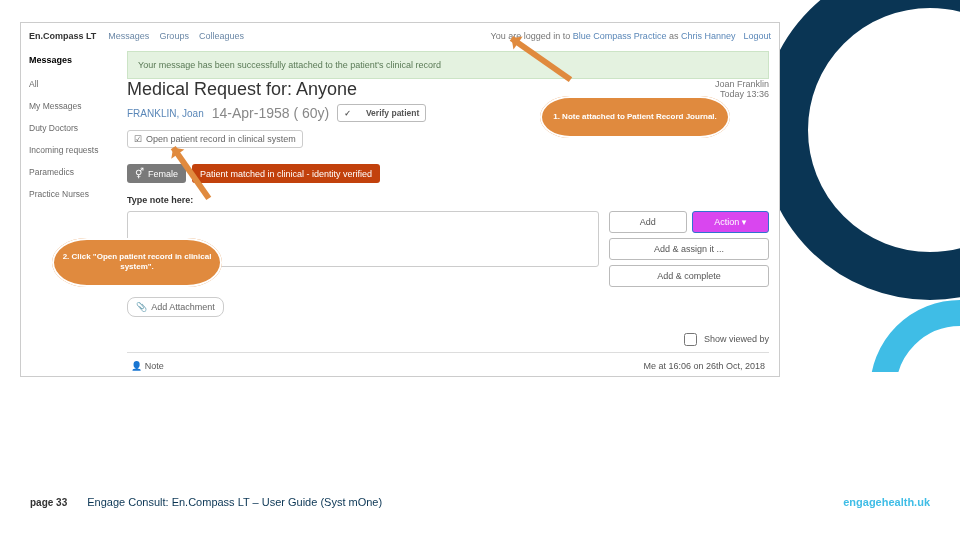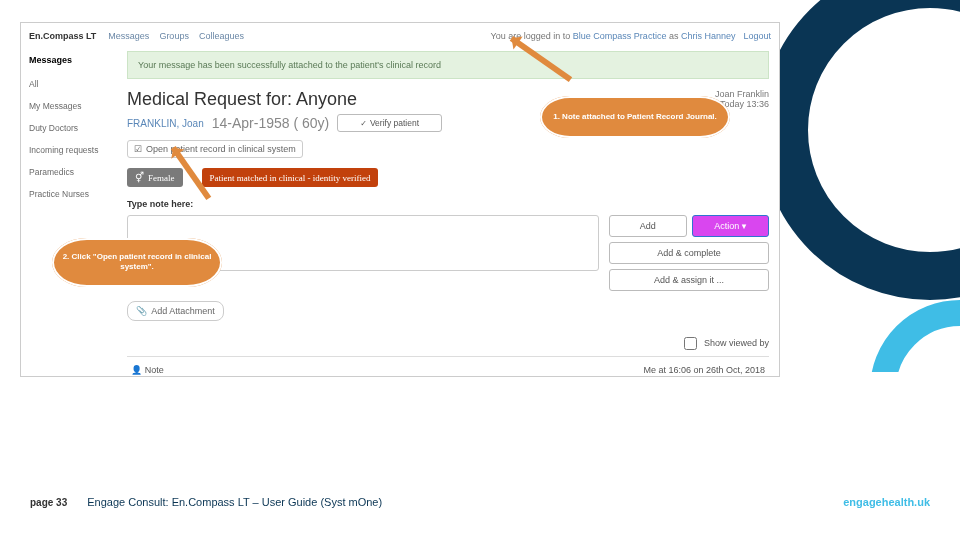--- a/index.html
+++ b/index.html
@@ -25,36 +25,36 @@
 
   .main { display: flex; height: calc(100% - 26px); }
   .sidebar { width: 100px; padding-top: 2px; }
   .sidebar .heading { font-size: 9px; font-weight: bold; padding: 4px 8px 8px; }
   .sidebar .item { font-size: 8.5px; color: #6a6a6a; padding: 6px 8px; cursor: pointer; }
 
   .content { flex: 1; padding: 2px 10px 6px 6px; position: relative; }
 
   .success-banner {
     background: #e4f2e0; border: 1px solid #cce4c6; color: #5a7a56;
-    font-size: 9px; padding: 8px 10px; margin-bottom: 10px;
+    font-size: 9px; padding: 8px 10px; 
   }
 
   .request-row { display:flex; justify-content:space-between; align-items:flex-start; }
   .request-title { font-size: 18px; font-weight: 500; color: #333; }
   .caller { text-align:right; font-size:9px; color:#777; }
 
   .patient-row { display:flex; align-items:center; gap:8px; margin-top:4px; }
   .patient-name { color:#5a87b8; font-size:10px; font-weight:500; }
   .patient-dob { color:#888; font-size:14px; }
 
-  .verify-btn { font-size:8.5px; border:1px solid #bbb; border-radius:3px; padding:3px 22px; background:#fff; display:inline-flex; align-items:center; gap:3px; color:#555; }
+  .verify-btn { font-size:8.5px; border:1px solid #bbb; border-radius:3px; padding:3px 6px; background:#fff; display:inline-flex; align-items:center; gap:15px; color:#555;font-weight:bold; }
 
   .open-record { margin-top:8px; display:inline-flex; align-items:center; gap:4px; font-size:9px; color:#666; border:1px solid #ccc; border-radius:3px; padding:3px 6px; background:#fff; }
 
-  .badges { margin-top:10px; display:flex; gap:19px;font-family:Liberation Serif, serif; }
+  .badges { margin-top:16px; display:flex; gap:6px; }
   .badge { font-size:9px; color:#fff; padding:4px 8px; border-radius:3px; display:inline-flex; align-items:center; gap:4px; }
   .badge-female { background:#7a7a7a; }
   .badge-matched { background:#c2410c; }
 
   .type-note-label { margin-top:12px; font-size:9px; font-weight:bold; color:#333; }
   .note-area { margin-top:6px; display:flex; gap:10px; }
   .note-input { flex:1; height:56px; border:1px solid #ccc; border-radius:3px; background:#fff; }
 
   .actions-col { width:160px; display:flex; flex-direction:column; gap:5px; }
   .btn { font-size:9px; border:1px solid #bbb; border-radius:3px; padding:5px 8px; background:#fff; color:#555; text-align:center; }
@@ -169,22 +169,22 @@
       <div class="type-note-label">Type note here:</div>
       <div class="note-area">
         <div class="note-input"></div>
         <div class="actions-col">
           <div class="btn-group">
             <span class="btn">Add</span>
             <span class="btn btn-primary">
               <span>Action</span> <span>▾</span>
             </span>
           </div>
+          <span class="btn">Add &amp; assign it ...</span>
           <span class="btn">Add &amp; complete</span>
-          <span class="btn">Add &amp; assign it ...</span>
         </div>
       </div>
 
       <span class="attach-btn">
         <span class="icon-clip"></span>
         <span>Add Attachment</span>
       </span>
 
       <div class="show-viewed">
         <input type="checkbox" style="">

